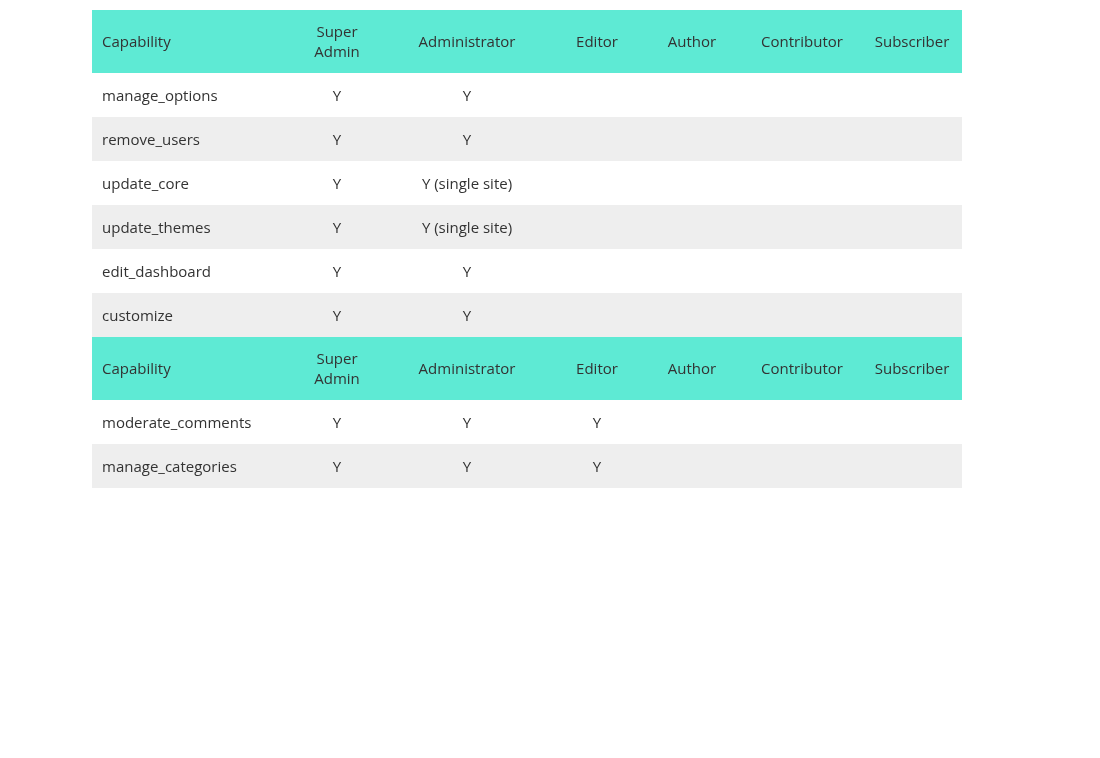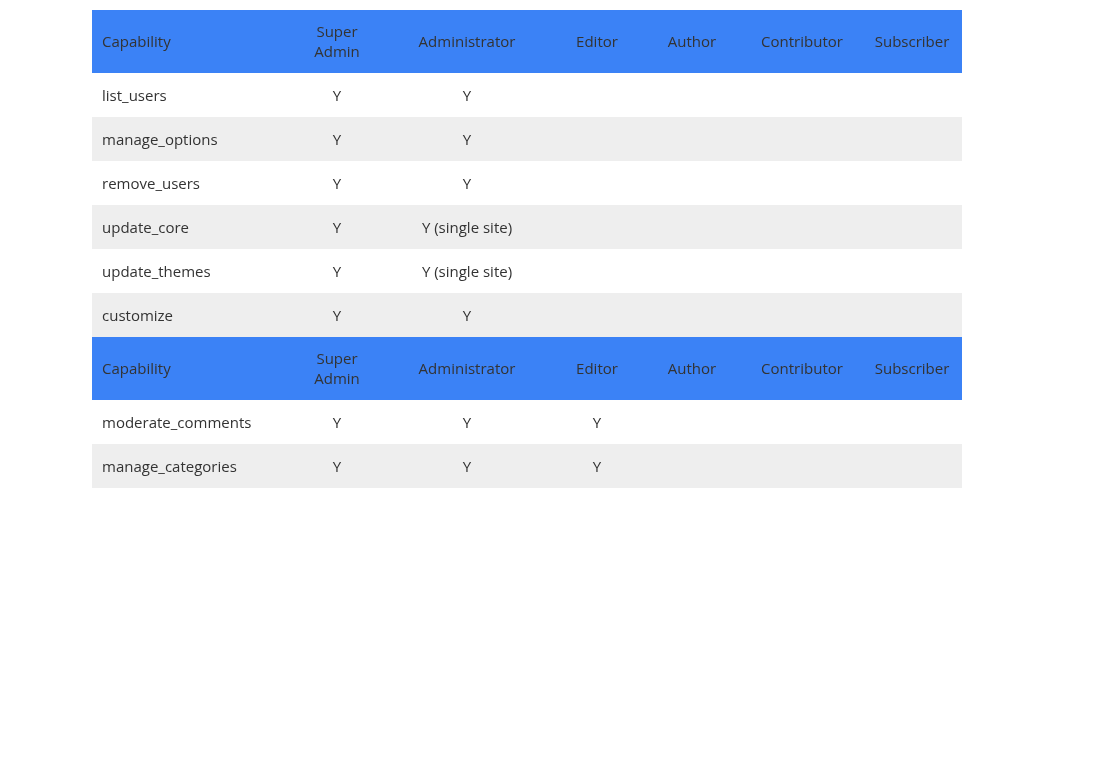--- a/index.html
+++ b/index.html
@@ -29,21 +29,21 @@
   table.cap col.c5 { width: 120px; }
   table.cap col.c6 { width: 100px; }
 
   table.cap th, table.cap td {
     padding: 12px 10px;
     text-align: left;
     vertical-align: middle;
     font-weight: 400;
   }
   table.cap th {
-    background: #3b82f6;
+    background: #5eead4;
     color: #333333;
     line-height: 1.3;
   }
   table.cap th.center, table.cap td.center {
     text-align: center;
   }
   table.cap tbody tr:nth-child(even) td {
     background: #eeeeee;
   }
   table.cap tbody tr:nth-child(odd) td {
@@ -74,29 +74,20 @@
         <th class="center">Super Admin</th>
         <th class="center">Administrator</th>
         <th class="center">Editor</th>
         <th class="center">Author</th>
         <th class="center">Contributor</th>
         <th class="center">Subscriber</th>
       </tr>
     </thead>
     <tbody id="tbody-1">
         <tr>
-          <td>list_users</td>
-          <td class="center">Y</td>
-          <td class="center">Y</td>
-          <td class="center"></td>
-          <td class="center"></td>
-          <td class="center"></td>
-          <td class="center"></td>
-        </tr>
-        <tr>
           <td>manage_options</td>
           <td class="center">Y</td>
           <td class="center">Y</td>
           <td class="center"></td>
           <td class="center"></td>
           <td class="center"></td>
           <td class="center"></td>
         </tr>
         <tr>
           <td>remove_users</td>
@@ -113,20 +104,29 @@
           <td class="center">Y (single site)</td>
           <td class="center"></td>
           <td class="center"></td>
           <td class="center"></td>
           <td class="center"></td>
         </tr>
         <tr>
           <td>update_themes</td>
           <td class="center">Y</td>
           <td class="center">Y (single site)</td>
+          <td class="center"></td>
+          <td class="center"></td>
+          <td class="center"></td>
+          <td class="center"></td>
+        </tr>
+        <tr>
+          <td>edit_dashboard</td>
+          <td class="center">Y</td>
+          <td class="center">Y</td>
           <td class="center"></td>
           <td class="center"></td>
           <td class="center"></td>
           <td class="center"></td>
         </tr>
         <tr>
           <td>customize</td>
           <td class="center">Y</td>
           <td class="center">Y</td>
           <td class="center"></td>

